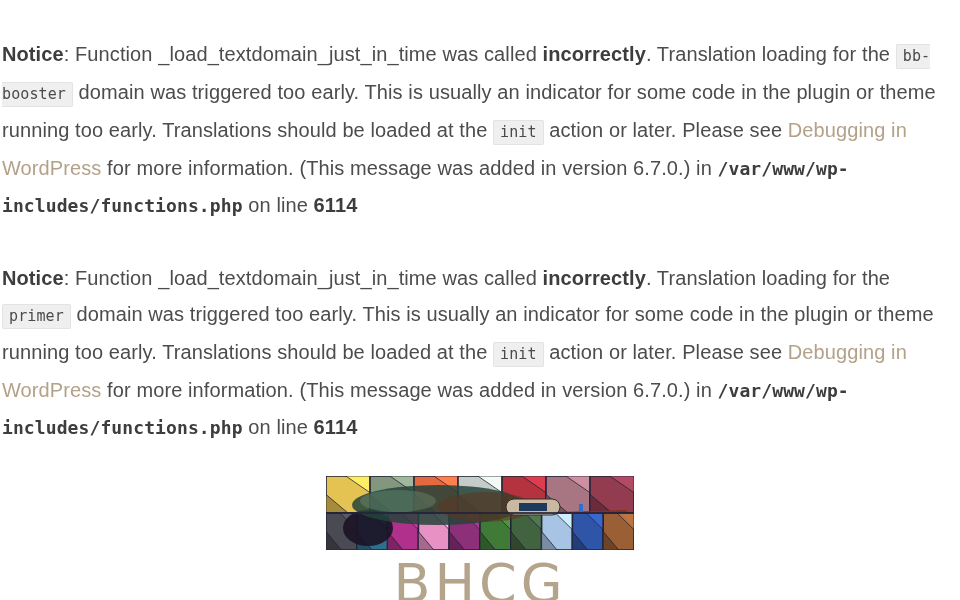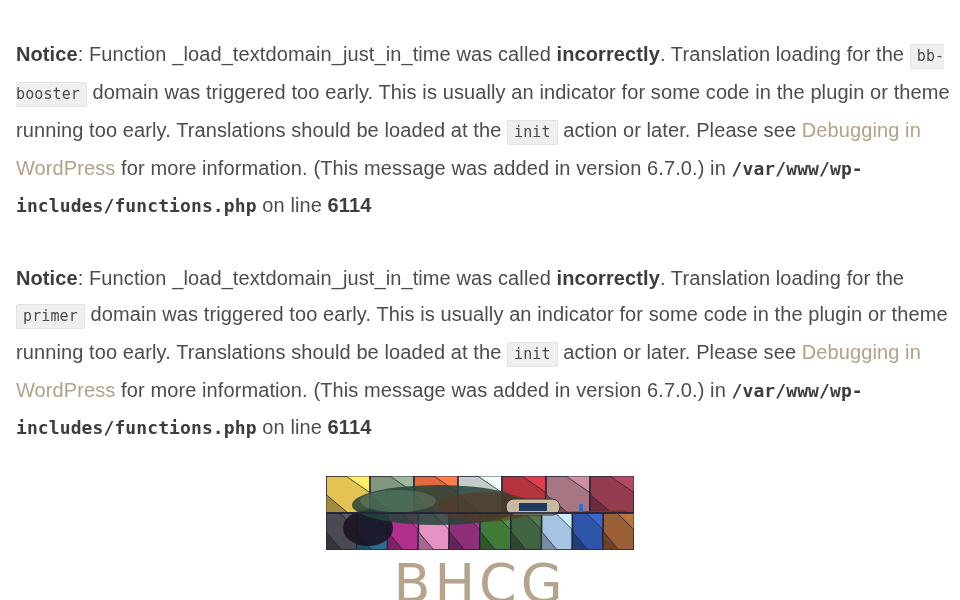--- a/index.html
+++ b/index.html
@@ -1,17 +1,17 @@
 <!DOCTYPE html>
 <html><head>
 <meta charset="utf-8">
 <style>
   html, body { margin: 0; padding: 0; background: #ffffff; width: 960px; height: 600px; overflow: hidden; }
   body { font-family: "Liberation Sans", sans-serif; color: #4c4c4c; }
-  .notices { padding: 0 6px 0 16px; }
+  .notices { padding: 0 6px 0 2px; }
   p.notice {
     font-size: 20px;
     line-height: 36px;
     margin: 36px 0 0 0;
     color: #4c4c4c;
     letter-spacing: 0.1px;
   }
   p.notice strong, p.notice b { color: #3d3d3d; font-weight: bold; }
   code.inline-code {
     font-family: "DejaVu Sans Mono", "Liberation Mono", monospace;

